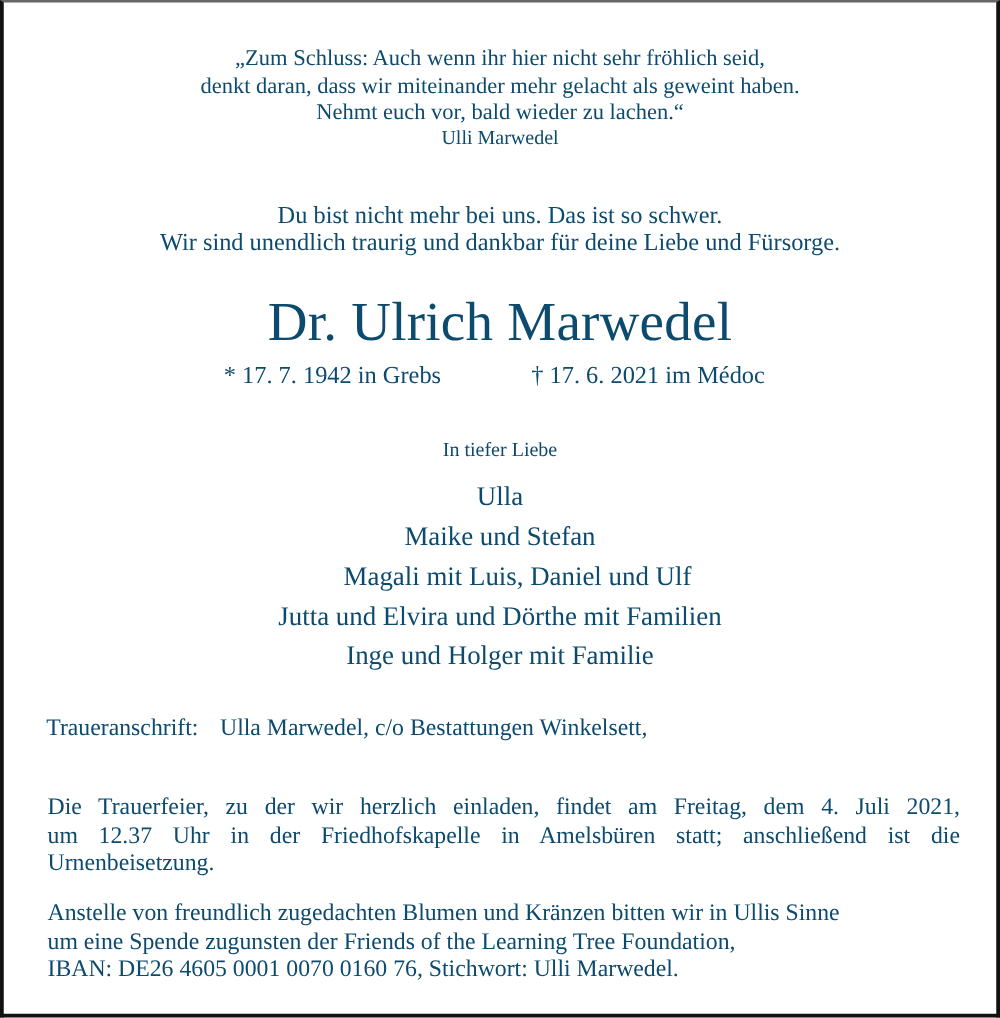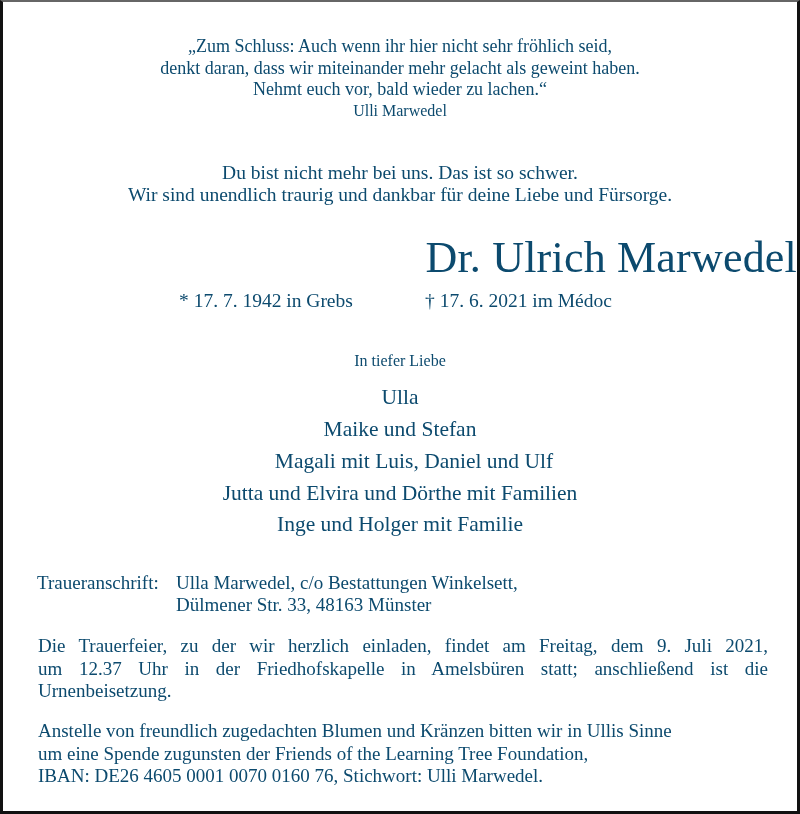--- a/index.html
+++ b/index.html
@@ -36,38 +36,37 @@
 <div class="frame">
 
   <div class="abs center quote" style="top:33px;">„Zum Schluss: Auch wenn ihr hier nicht sehr fröhlich seid,</div>
   <div class="abs center quote" style="top:55px;">denkt daran, dass wir miteinander mehr gelacht als geweint haben.</div>
   <div class="abs center quote" style="top:76px;">Nehmt euch vor, bald wieder zu lachen.“</div>
   <div class="abs center attrib" style="top:100px;">Ulli Marwedel</div>
 
   <div class="abs center lead" style="top:160px;">Du bist nicht mehr bei uns. Das ist so schwer.</div>
   <div class="abs center lead" style="top:182px;">Wir sind unendlich traurig und dankbar für deine Liebe und Fürsorge.</div>
 
-  <div class="abs center name" style="top:230px;text-align:right;">Dr. Ulrich Marwedel</div>
+  <div class="abs center name" style="top:230px;">Dr. Ulrich Marwedel</div>
 
   <div class="abs dates" style="top:288px; left:176px; width:160px; text-align:center;">* 17. 7. 1942 in Grebs</div>
   <div class="abs dates" style="top:288px; left:422px; width:180px; text-align:center;">† 17. 6. 2021 im Médoc</div>
 
   <div class="abs center intro" style="top:350px;">In tiefer Liebe</div>
   <div class="abs center family" style="top:383px;">Ulla</div>
   <div class="abs center family" style="top:415px;">Maike und Stefan</div>
   <div class="abs center family" style="top:447px;padding-left:28px;">Magali mit Luis, Daniel und Ulf</div>
   <div class="abs center family" style="top:479px;">Jutta und Elvira und Dörthe mit Familien</div>
   <div class="abs center family" style="top:510px;">Inge und Holger mit Familie</div>
 
   <div class="abs body-text" style="top:570px; left:34px;">Traueranschrift:</div>
   <div class="abs body-text" style="top:570px; left:173px;">Ulla Marwedel, c/o Bestattungen Winkelsett,</div>
-  <div class="abs body-text" style="top:592px; left:173px;">Dülmener Str. 33, 48163 Münster</div>
 
   <div class="para body-text" style="top:633px;">
-    <span class="line">Die Trauerfeier, zu der wir herzlich einladen, findet am Freitag, dem 9. Juli 2021,</span>
+    <span class="line">Die Trauerfeier, zu der wir herzlich einladen, findet am Freitag, dem 4. Juli 2021,</span>
     <span class="line">um 12.37 Uhr in der Friedhofskapelle in Amelsbüren statt; anschließend ist die</span>
     <span class="line last">Urnenbeisetzung.</span>
   </div>
 
   <div class="para body-text" style="top:718px;">
     <span class="line last">Anstelle von freundlich zugedachten Blumen und Kränzen bitten wir in Ullis Sinne</span>
     <span class="line last">um eine Spende zugunsten der Friends of the Learning Tree Foundation,</span>
     <span class="line last">IBAN: DE26 4605 0001 0070 0160 76, Stichwort: Ulli Marwedel.</span>
   </div>
 

